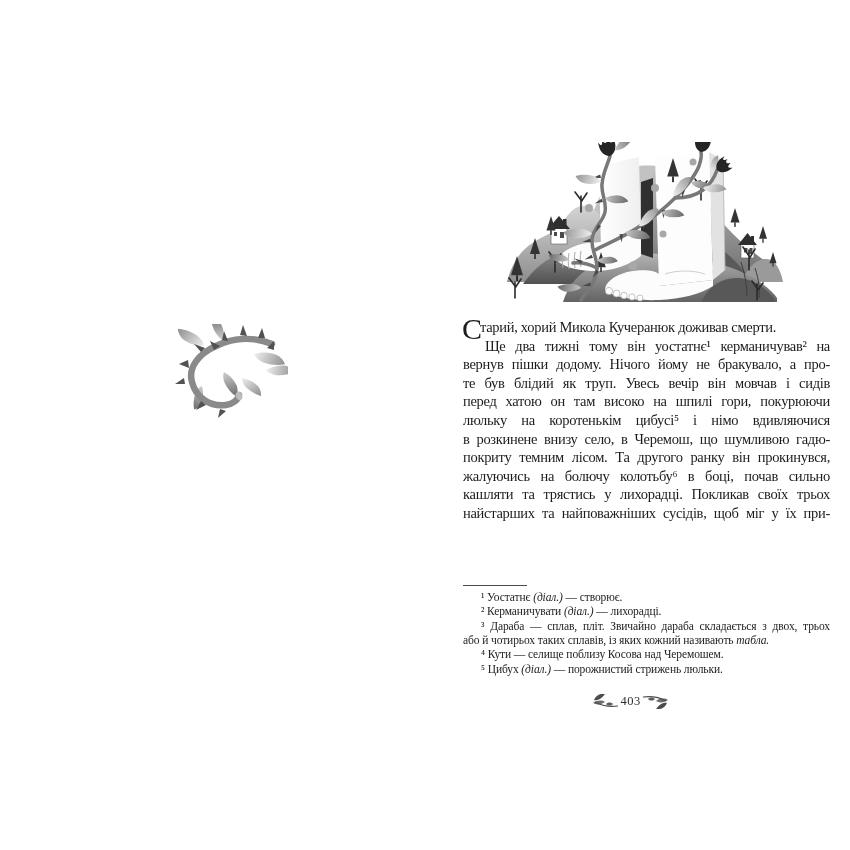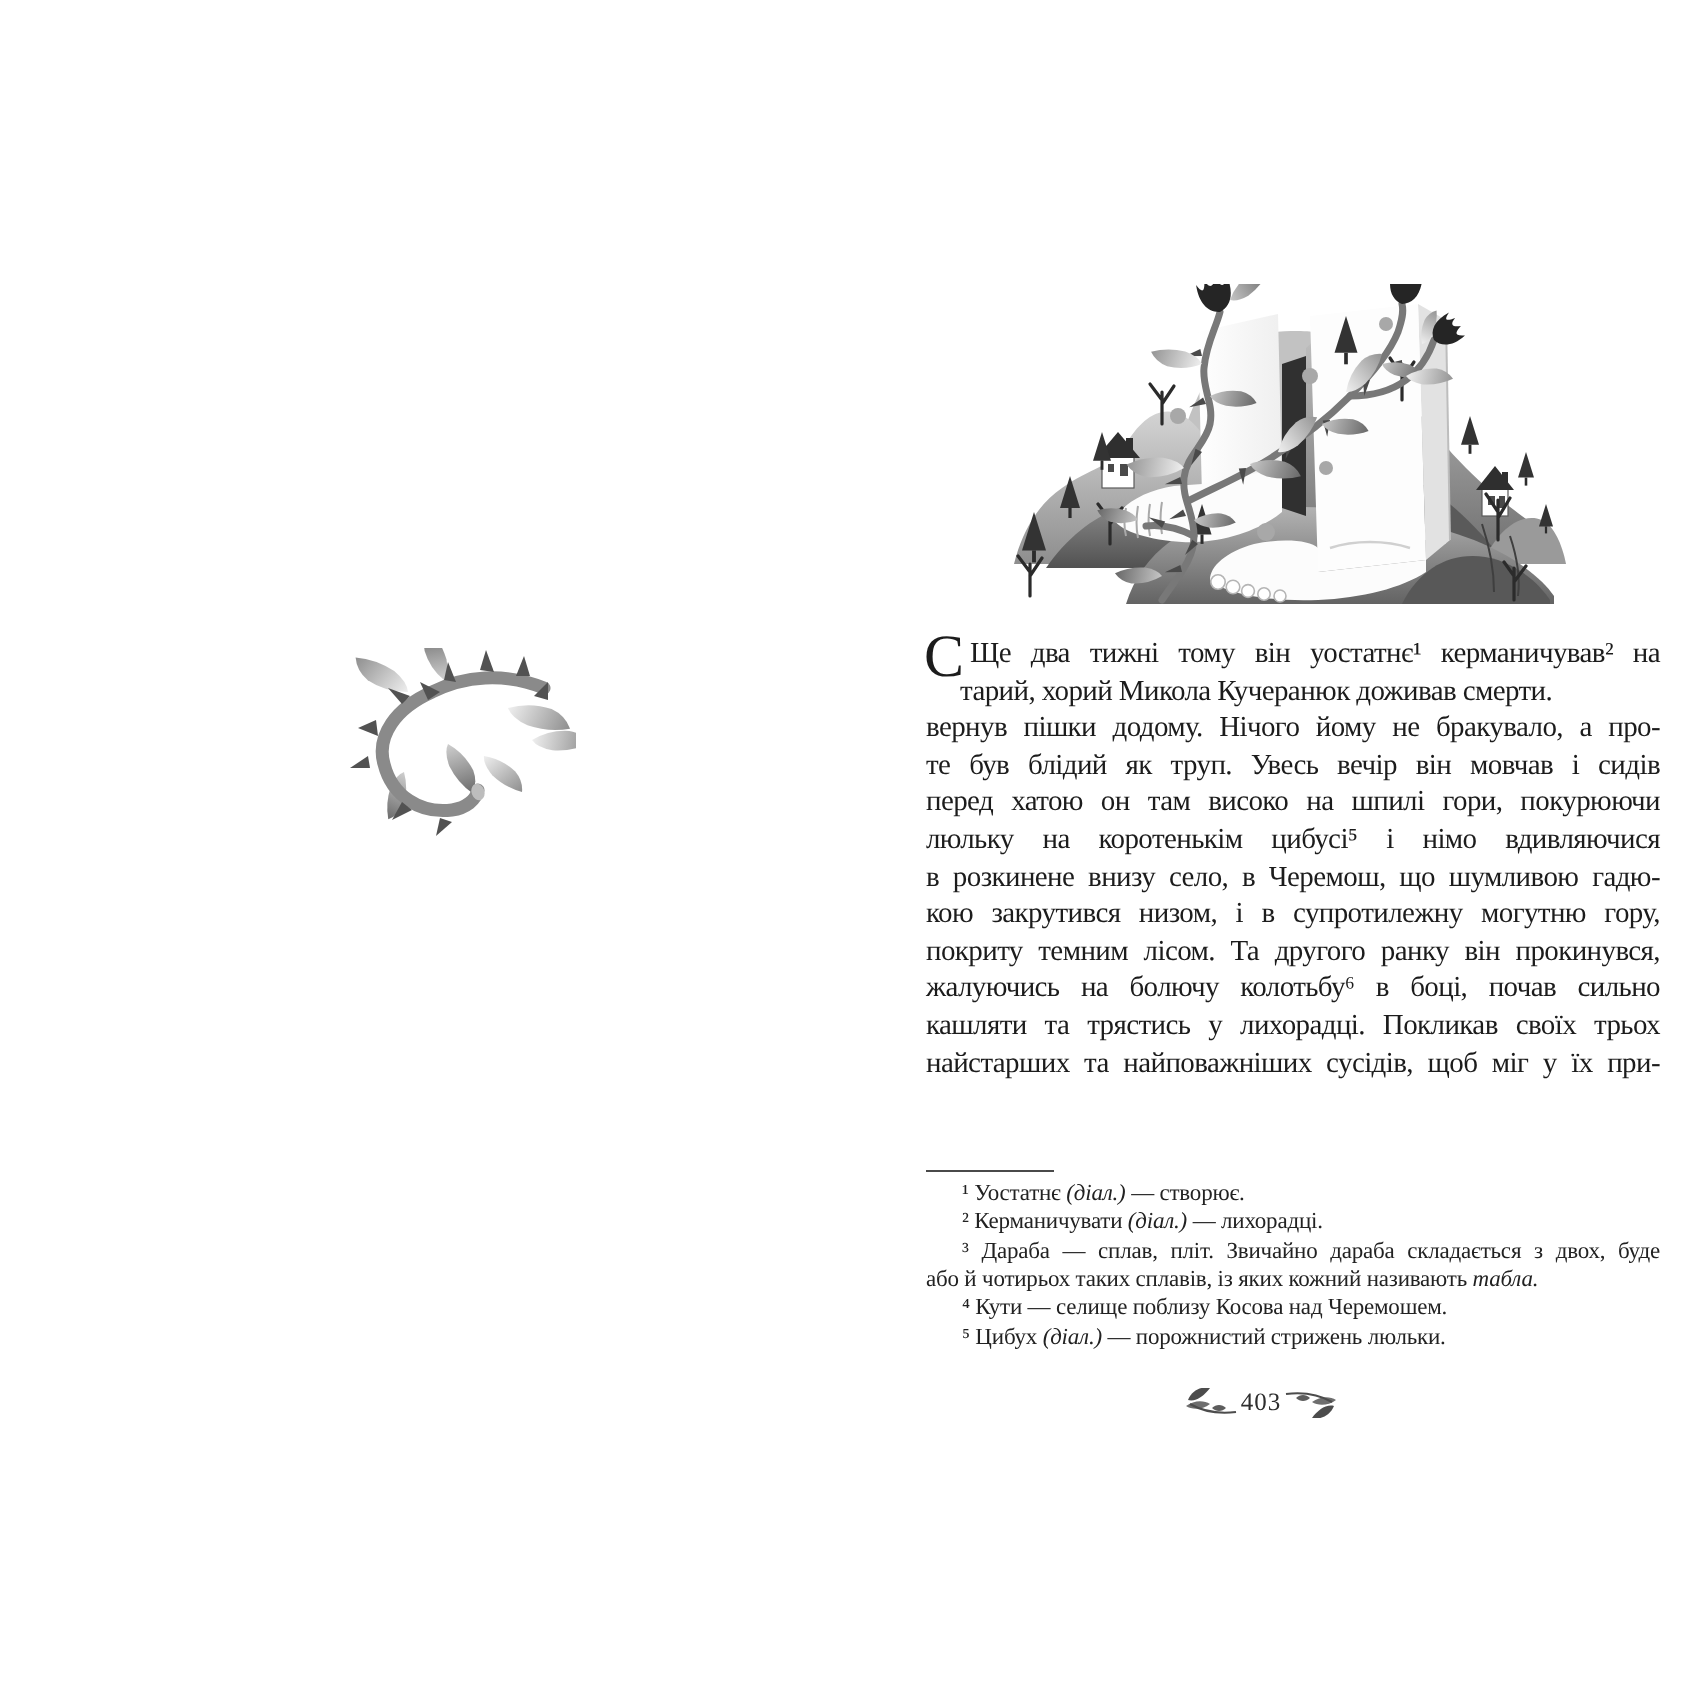--- a/index.html
+++ b/index.html
@@ -233,39 +233,38 @@
         <polygon points="50,85 48,94 56,87"></polygon>
         <polygon points="97,24 104,17 104,26"></polygon>
       <polygon points="44,26 40,17 50,22"></polygon>
     </g>
     <ellipse cx="69" cy="72" rx="3.2" ry="4.2" transform="rotate(-20 69 72)" fill="#bdbdbd"></ellipse>
   </svg>
 
   <div class="dropcap">С</div>
 
   <div class="text-block">
+    <div class="line first">тарий, хорий Микола Кучеранюк доживав смерти.</div>
     <div class="line just indent">Ще два тижні тому він уостатнє¹ керманичував² на</div>
-    <div class="line first">тарий, хорий Микола Кучеранюк доживав смерти.</div>
     <div class="line just">вернув пішки додому. Нічого йому не бракувало, а про-</div>
     <div class="line just">те був блідий як труп. Увесь вечір він мовчав і сидів</div>
     <div class="line just">перед хатою он там високо на шпилі гори, покурюючи</div>
     <div class="line just">люльку на коротенькім цибусі⁵ і німо вдивляючися</div>
     <div class="line just">в розкинене внизу село, в Черемош, що шумливою гадю-</div>
-    <div class="line just">кою закрутився низом, і в супротилежну могутню гору,</div>
     <div class="line just">покриту темним лісом. Та другого ранку він прокинувся,</div>
     <div class="line just">жалуючись на болючу колотьбу⁶ в боці, почав сильно</div>
     <div class="line just">кашляти та трястись у лихорадці. Покликав своїх трьох</div>
     <div class="line just">найстарших та найповажніших сусідів, щоб міг у їх при-</div>
   </div>
 
   <div class="footnotes">
     <div class="fn-rule"></div>
     <div class="fn-line fn-indent"><span>¹ Уостатнє </span><em>(діал.)</em><span> — створює.</span></div>
     <div class="fn-line fn-indent"><span>² Керманичувати </span><em>(діал.)</em><span> — лихорадці.</span></div>
-    <div class="fn-line fn-indent fn-just">³ Дараба — сплав, пліт. Звичайно дараба складається з двох, буде</div>
+    <div class="fn-line fn-indent fn-just">³ Дараба — сплав, пліт. Звичайно дараба складається з двох, трьох</div>
     <div class="fn-line"><span>або й чотирьох таких сплавів, із яких кожний називають </span><em>табла.</em></div>
     <div class="fn-line fn-indent">⁴ Кути — селище поблизу Косова над Черемошем.</div>
     <div class="fn-line fn-indent"><span>⁵ Цибух </span><em>(діал.)</em><span> — порожнистий стрижень люльки.</span></div>
   </div>
 
   <div class="footer-row">
     <svg class="flourish" width="27" height="15" viewBox="0 0 27 15" aria-hidden="true">
       <path d="M2,6 C4,1 9,-1 13,0 C10,4 6,7 2,6 Z" fill="#4c4c4c"></path>
       <path d="M1,9 C5,6 10,6 13,8 C9,11 4,11 1,9 Z" fill="#6e6e6e"></path>
       <path d="M3,8 C10,12 18,13 26,12" stroke="#4c4c4c" stroke-width="1.1" fill="none"></path>

